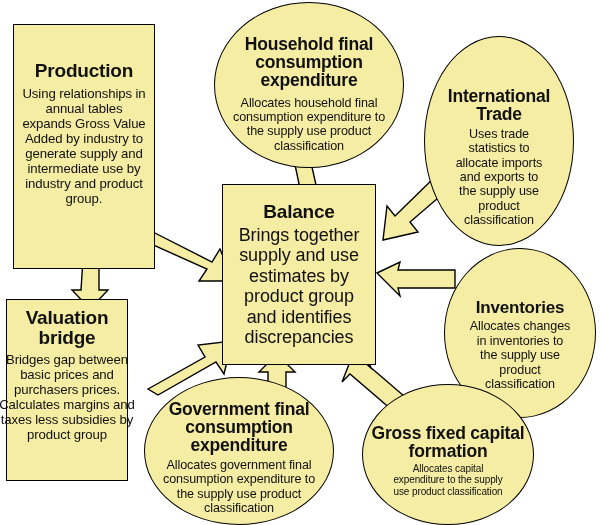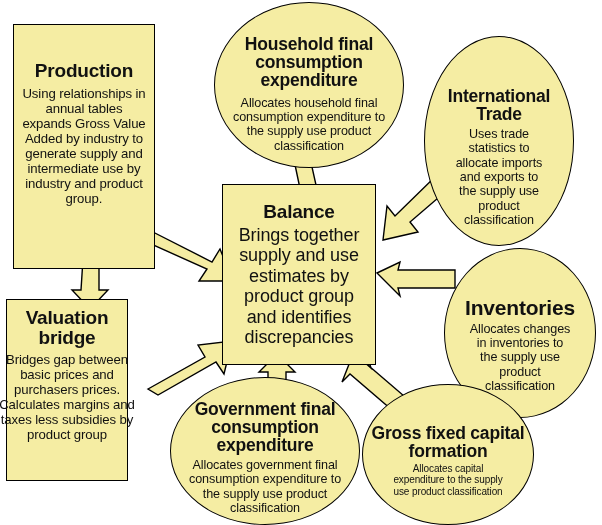--- a/index.html
+++ b/index.html
@@ -81,25 +81,25 @@
     left: 424px; top: 36px; width: 150px; height: 210px;
     padding-top: 32px;
   }
   #node-trade .node-title { font-size: 17.5px; }
   #node-trade .node-body  { font-size: 12.6px; margin-top: 4px; width: 96px; }
 
   #node-inventories {
     left: 444px; top: 248px; width: 152px; height: 170px;
     padding-top: 24px;
   }
-  #node-inventories .node-title { font-size: 21px; }
+  #node-inventories .node-title { font-size: 17px; }
   #node-inventories .node-body  { font-size: 12.6px; margin-top: 3px; width: 106px; }
 
   #node-government {
-    left: 170px; top: 377px; width: 190px; height: 148px;
+    left: 144px; top: 377px; width: 190px; height: 148px;
     padding-top: 13px;
   }
   #node-government .node-title { font-size: 17.5px; }
   #node-government .node-body  { font-size: 12.6px; margin-top: 4px; width: 168px; }
 
   #node-gfcf {
     left: 362px; top: 384px; width: 172px; height: 141px;
     padding-top: 12px;
   }
   #node-gfcf .node-title { font-size: 17.5px; }

